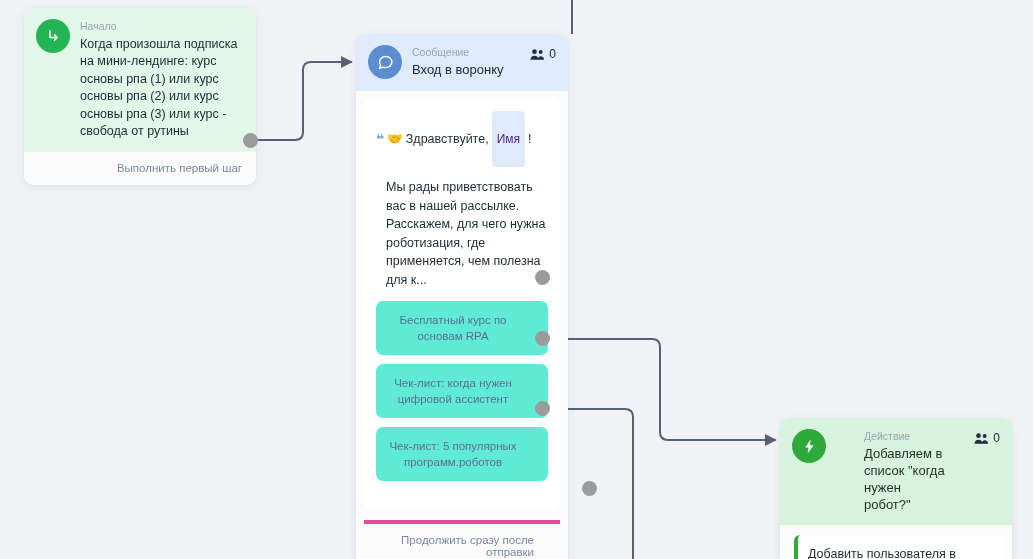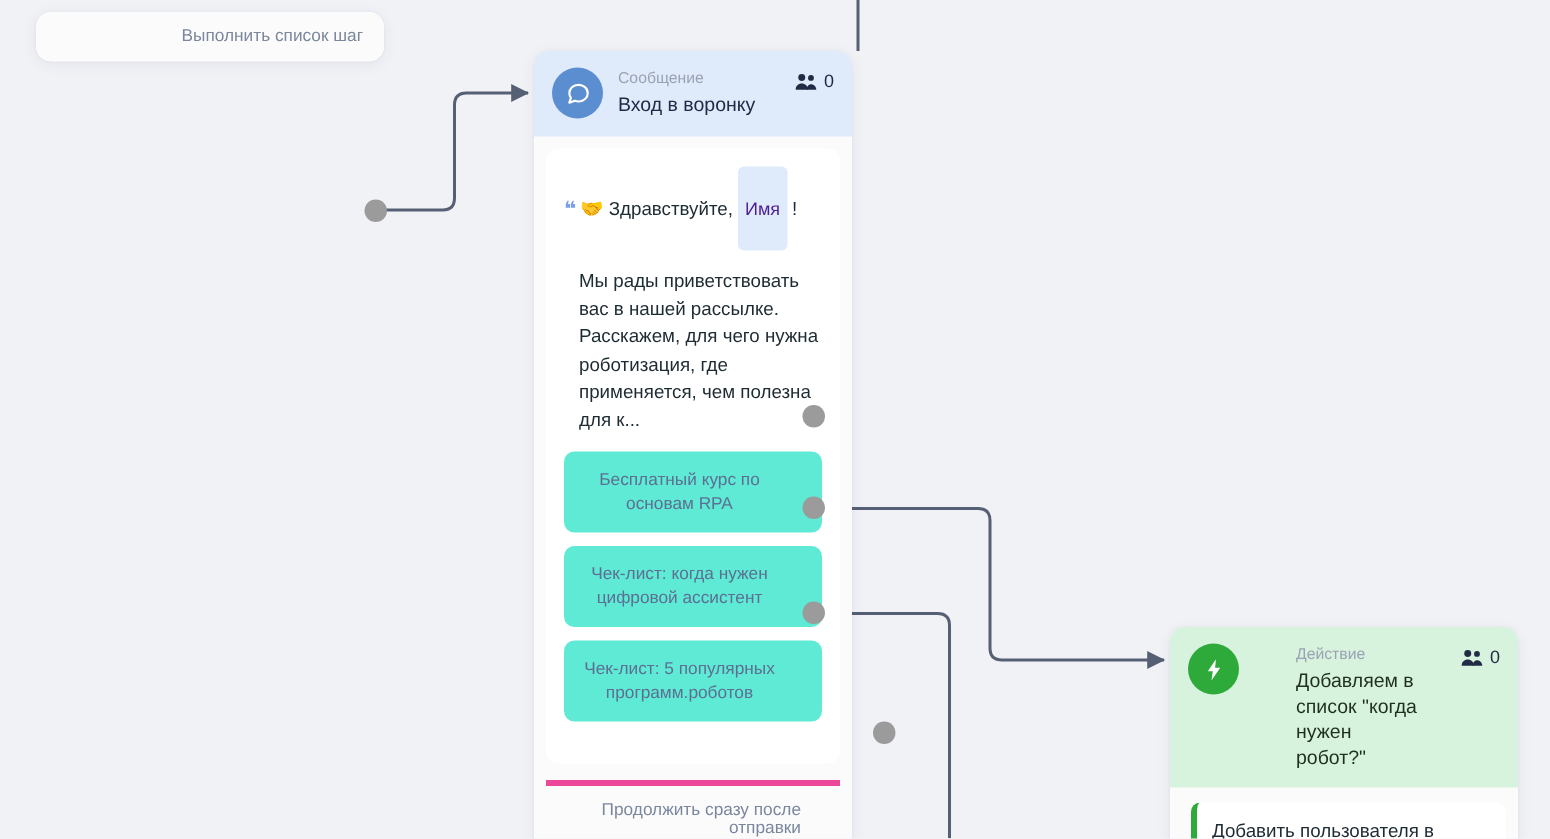--- a/index.html
+++ b/index.html
@@ -196,22 +196,34 @@
     <path d="M 572,0 L 572,34" fill="none" stroke="#566074" stroke-width="2"></path>
 
     <path d="M 550,339 L 652,339 Q 660,339 660,347 L 660,432 Q 660,440 668,440 L 776,440" fill="none" stroke="#566074" stroke-width="2" marker-end="url(#arw)"></path>
 
     <path d="M 550,409 L 625,409 Q 633,409 633,417 L 633,559" fill="none" stroke="#566074" stroke-width="2"></path>
 
     <path d="M 596,488 L 650,488 Q 658,488 658,480 L 658,448" fill="none" stroke="#566074" stroke-width="2" opacity="0"></path>
   </svg>
 
   <div class="node" id="node-start">
+    <div class="node-head head-green">
+      <div class="badge-circle c-green">
+        <svg class="ic" width="18" height="18" viewBox="0 0 24 24" fill="none" stroke="#ffffff" stroke-width="2" stroke-linecap="round" stroke-linejoin="round">
+          <path d="M8 5 L8 14 L17 14"></path>
+          <path d="M14 10.5 L17.5 14 L14 17.5"></path>
+        </svg>
+      </div>
+      <div class="head-text">
+        <div class="head-kind">Начало</div>
+        <div class="start-body-text">Когда произошла подписка на мини-лендинге: курс основы рпа (1) или курс основы рпа (2) или курс основы рпа (3) или курс - свобода от рутины</div>
+      </div>
+    </div>
     <div class="node-foot">
-      <span>Выполнить список шаг</span>
+      <span>Выполнить первый шаг</span>
     </div>
   </div>
   <div class="port" style="left:243px; top:133px;"></div>
 
   <div class="node" id="node-msg">
     <div class="node-head head-blue">
       <div class="badge-circle c-blue">
         <svg class="ic" width="19" height="19" viewBox="0 0 24 24" fill="none" stroke="#ffffff" stroke-width="1.8" stroke-linecap="round" stroke-linejoin="round">
           <path d="M20 11.5a7.5 7 0 0 1-7.5 7 8.6 8.6 0 0 1-3.3-.6L4.5 19.5l1.3-4a6.8 6.8 0 0 1-1.3-4 7.5 7 0 0 1 7.5-7 7.5 7 0 0 1 8 7z"></path>
         </svg>

